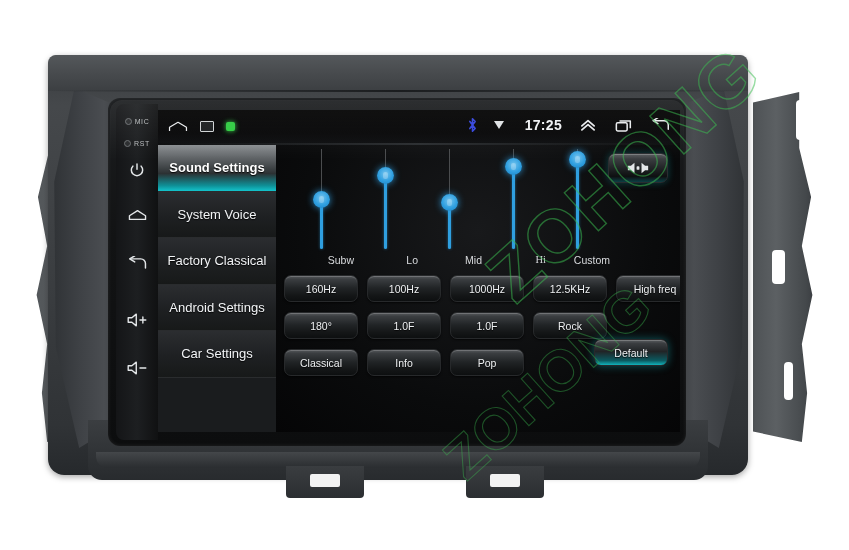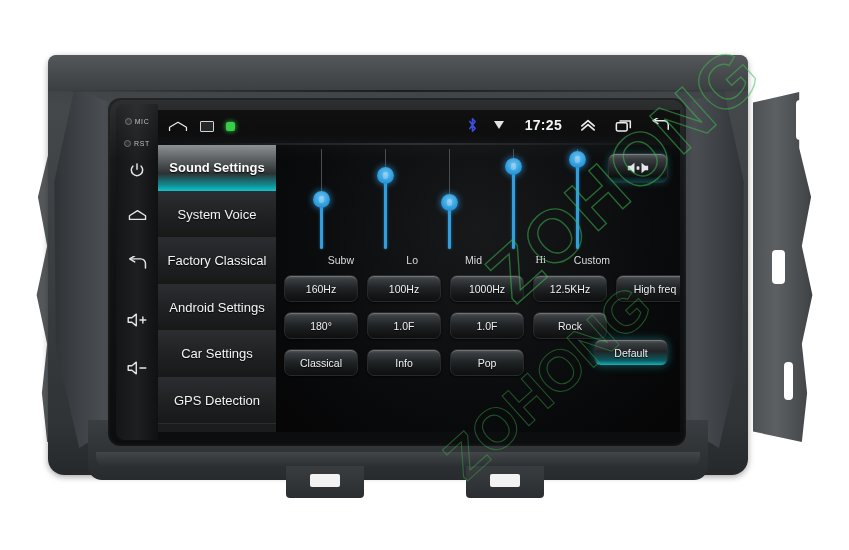--- a/index.html
+++ b/index.html
@@ -324,23 +324,20 @@
       </div>
       <div class="side-item">
         <span>Factory Classical</span>
       </div>
       <div class="side-item">
         <span>Android Settings</span>
       </div>
       <div class="side-item">
         <span>Car Settings</span>
       </div>
-      <div class="side-item">
-        <span>GPS Detection</span>
-      </div>
     </div>
 
     <div class="main">
 
       <div class="sliders">
         <div class="slider" style="left:14px;">
           <div class="strack-up" style="top: 0px; height: 42px;"></div>
           <div class="strack-dn" style="top: 50px; height: 50px;"></div>
           <div class="sthumb" style="top: 42px;"></div>
           <div class="slabel">Subw</div>

